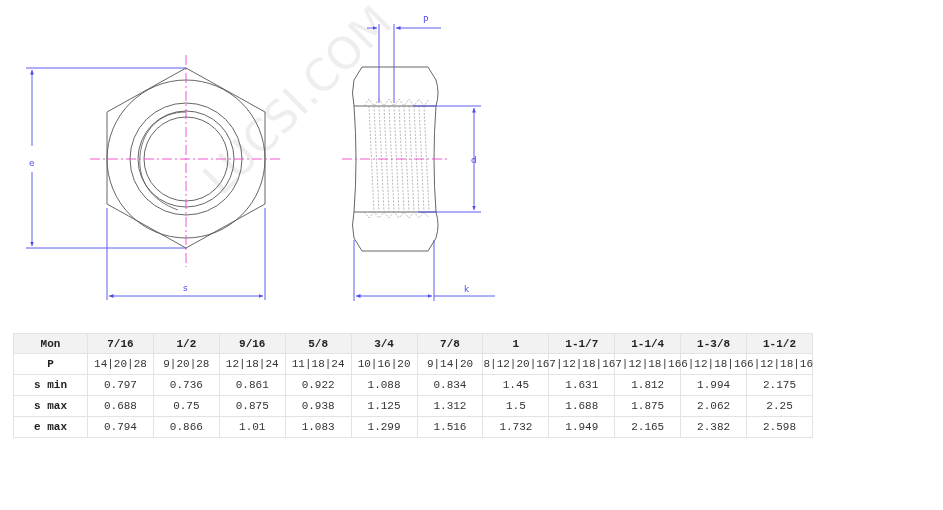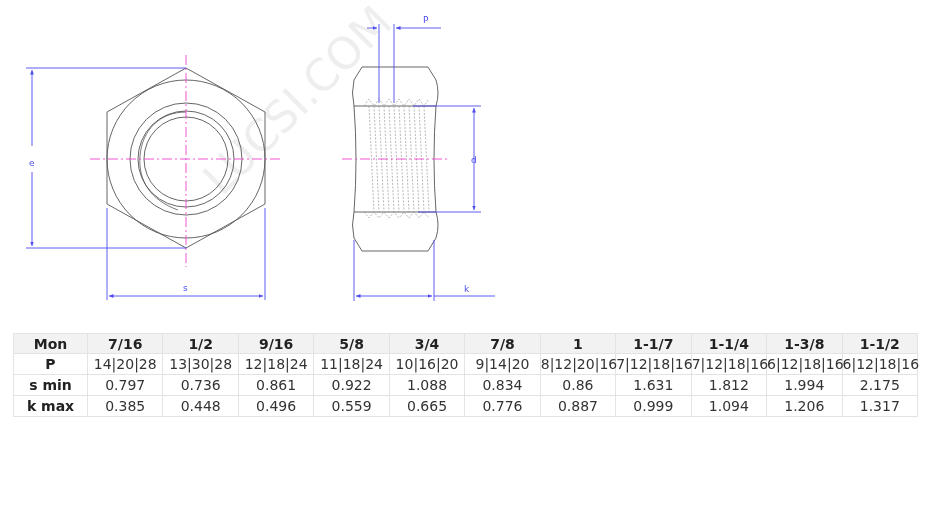--- a/index.html
+++ b/index.html
@@ -1,18 +1,18 @@
 <!DOCTYPE html>
 <html><head>
 <meta charset="utf-8">
 <style>
   html, body { margin:0; padding:0; background:#ffffff; }
   body { width:943px; height:510px; position:relative; overflow:hidden; font-family:"DejaVu Sans", sans-serif; }
   #drawing { position:absolute; left:0; top:0; width:943px; height:320px; }
-  #spec-table { position:absolute; left:13px; top:333px; width:905px; border-collapse:collapse; table-layout:fixed; font-size:14px; color:#333; }
+  #spec-table { position:absolute; left:13px; top:333px; width:800px; border-collapse:collapse; table-layout:fixed; font-size:11px; color:#333;font-family:Liberation Mono, monospace; }
   #spec-table td, #spec-table th { border:1px solid #e3e3e3; height:20px; padding:0; text-align:center; }
   #spec-table thead th { background:#f2f2f2; font-weight:bold; color:#222; height:19px; }
   #spec-table tbody th { font-weight:bold; color:#222; background:#fff; }
   #spec-table col.lab { width:74px; }
   .wm { font-family:"DejaVu Sans", sans-serif; }
 </style>
 </head>
 <body>
 
 <svg id="drawing" viewBox="0 0 943 320" xmlns="http://www.w3.org/2000/svg">
@@ -119,53 +119,67 @@
       <th>1-1/7</th>
       <th>1-1/4</th>
       <th>1-3/8</th>
       <th>1-1/2</th>
     </tr>
   </thead>
   <tbody>
     <tr>
       <th>P</th>
       <td>14|20|28</td>
-      <td>13|30|28</td>
+      <td>9|20|28</td>
       <td>12|18|24</td>
       <td>11|18|24</td>
       <td>10|16|20</td>
       <td>9|14|20</td>
       <td>8|12|20|16</td>
       <td>7|12|18|16</td>
       <td>7|12|18|16</td>
       <td>6|12|18|16</td>
       <td>6|12|18|16</td>
     </tr>
     <tr>
       <th>s min</th>
       <td>0.797</td>
       <td>0.736</td>
       <td>0.861</td>
       <td>0.922</td>
       <td>1.088</td>
       <td>0.834</td>
-      <td>0.86</td>
+      <td>1.45</td>
       <td>1.631</td>
       <td>1.812</td>
       <td>1.994</td>
       <td>2.175</td>
     </tr>
     <tr>
-      <th>k max</th>
-      <td>0.385</td>
-      <td>0.448</td>
-      <td>0.496</td>
-      <td>0.559</td>
-      <td>0.665</td>
-      <td>0.776</td>
-      <td>0.887</td>
-      <td>0.999</td>
-      <td>1.094</td>
-      <td>1.206</td>
-      <td>1.317</td>
+      <th>s max</th>
+      <td>0.688</td>
+      <td>0.75</td>
+      <td>0.875</td>
+      <td>0.938</td>
+      <td>1.125</td>
+      <td>1.312</td>
+      <td>1.5</td>
+      <td>1.688</td>
+      <td>1.875</td>
+      <td>2.062</td>
+      <td>2.25</td>
+    </tr>
+    <tr>
+      <th>e max</th>
+      <td>0.794</td>
+      <td>0.866</td>
+      <td>1.01</td>
+      <td>1.083</td>
+      <td>1.299</td>
+      <td>1.516</td>
+      <td>1.732</td>
+      <td>1.949</td>
+      <td>2.165</td>
+      <td>2.382</td>
+      <td>2.598</td>
     </tr>
   </tbody>
 </table>
 
 </body></html>

